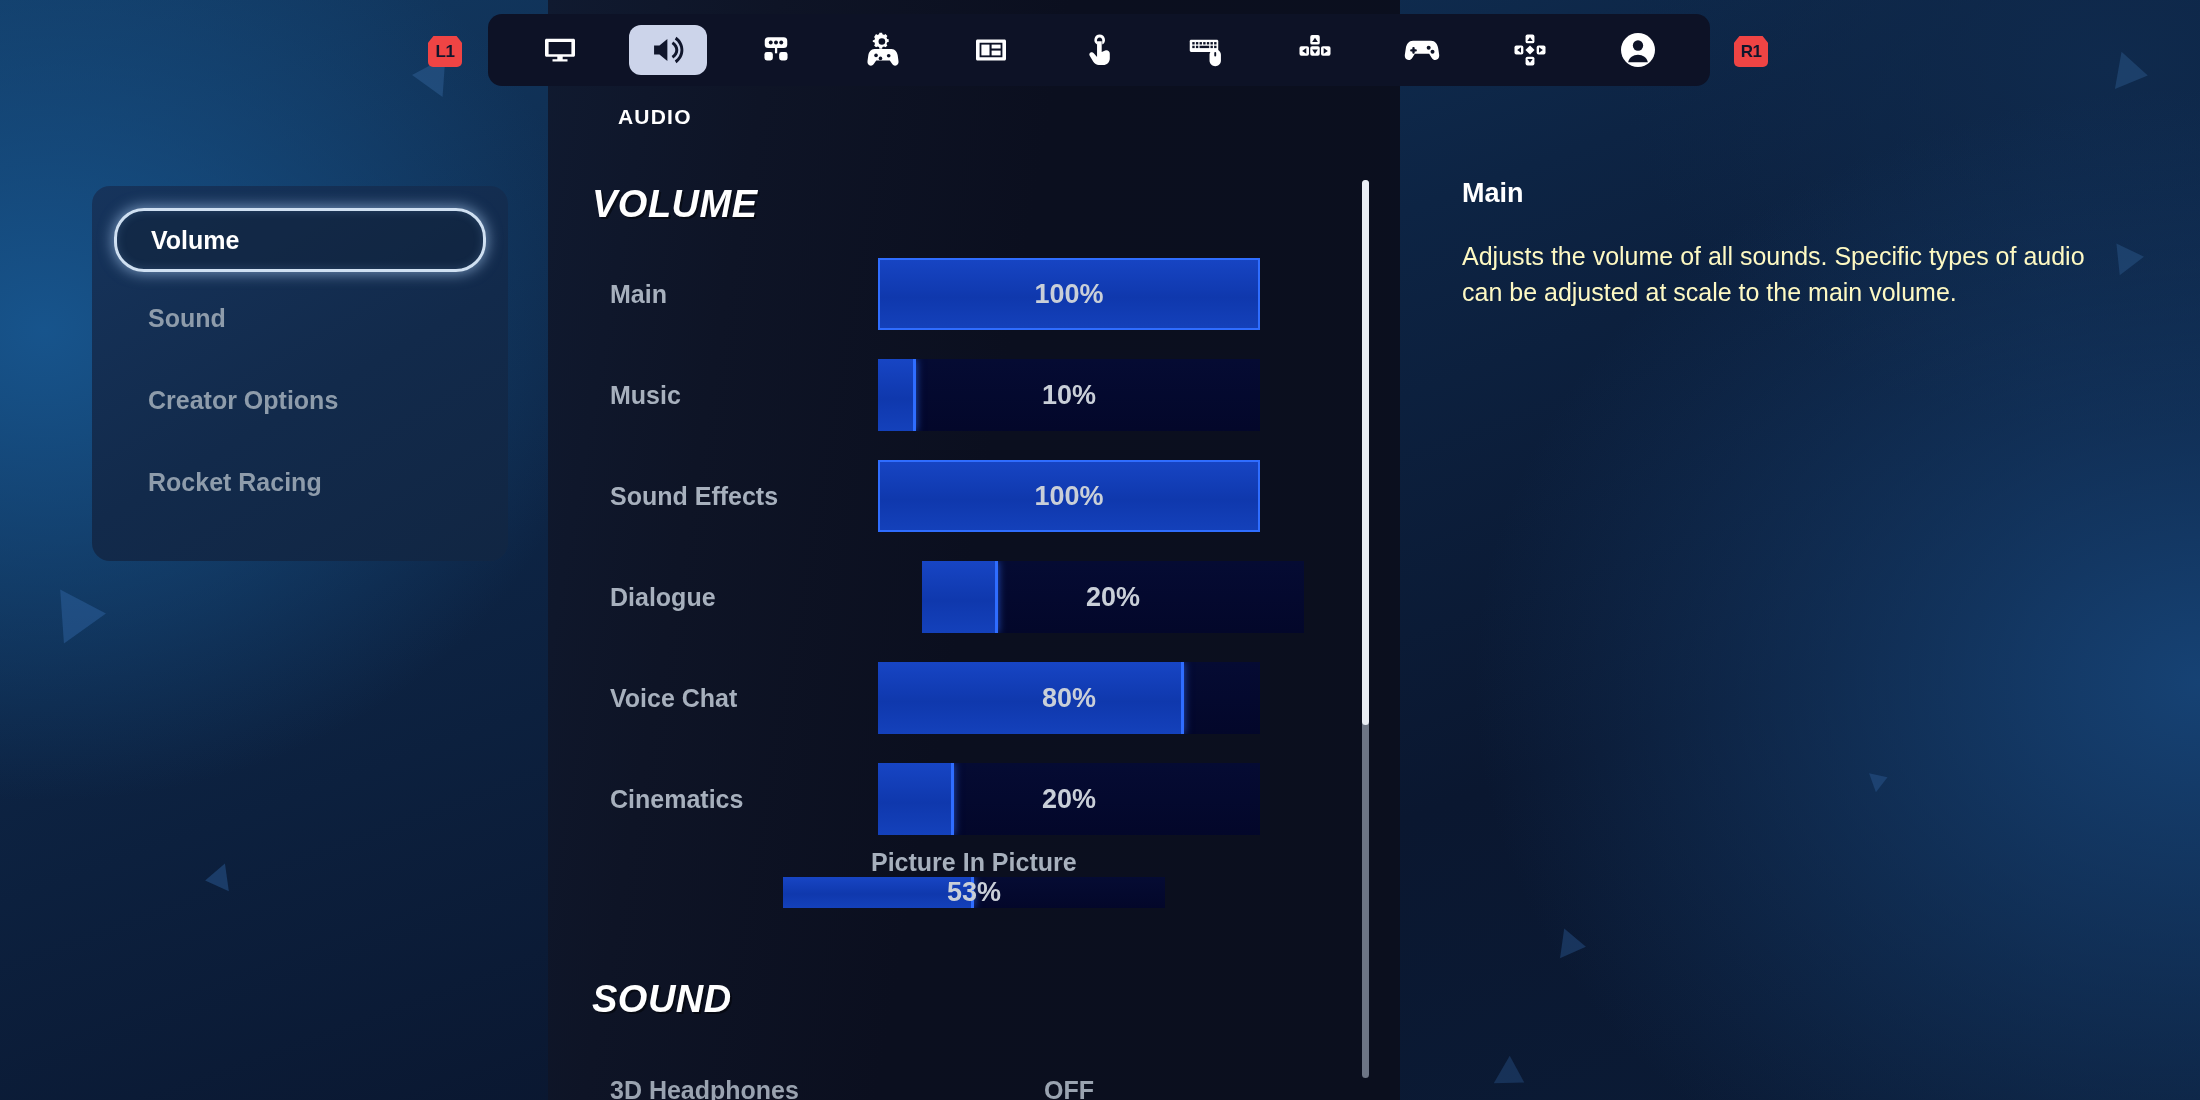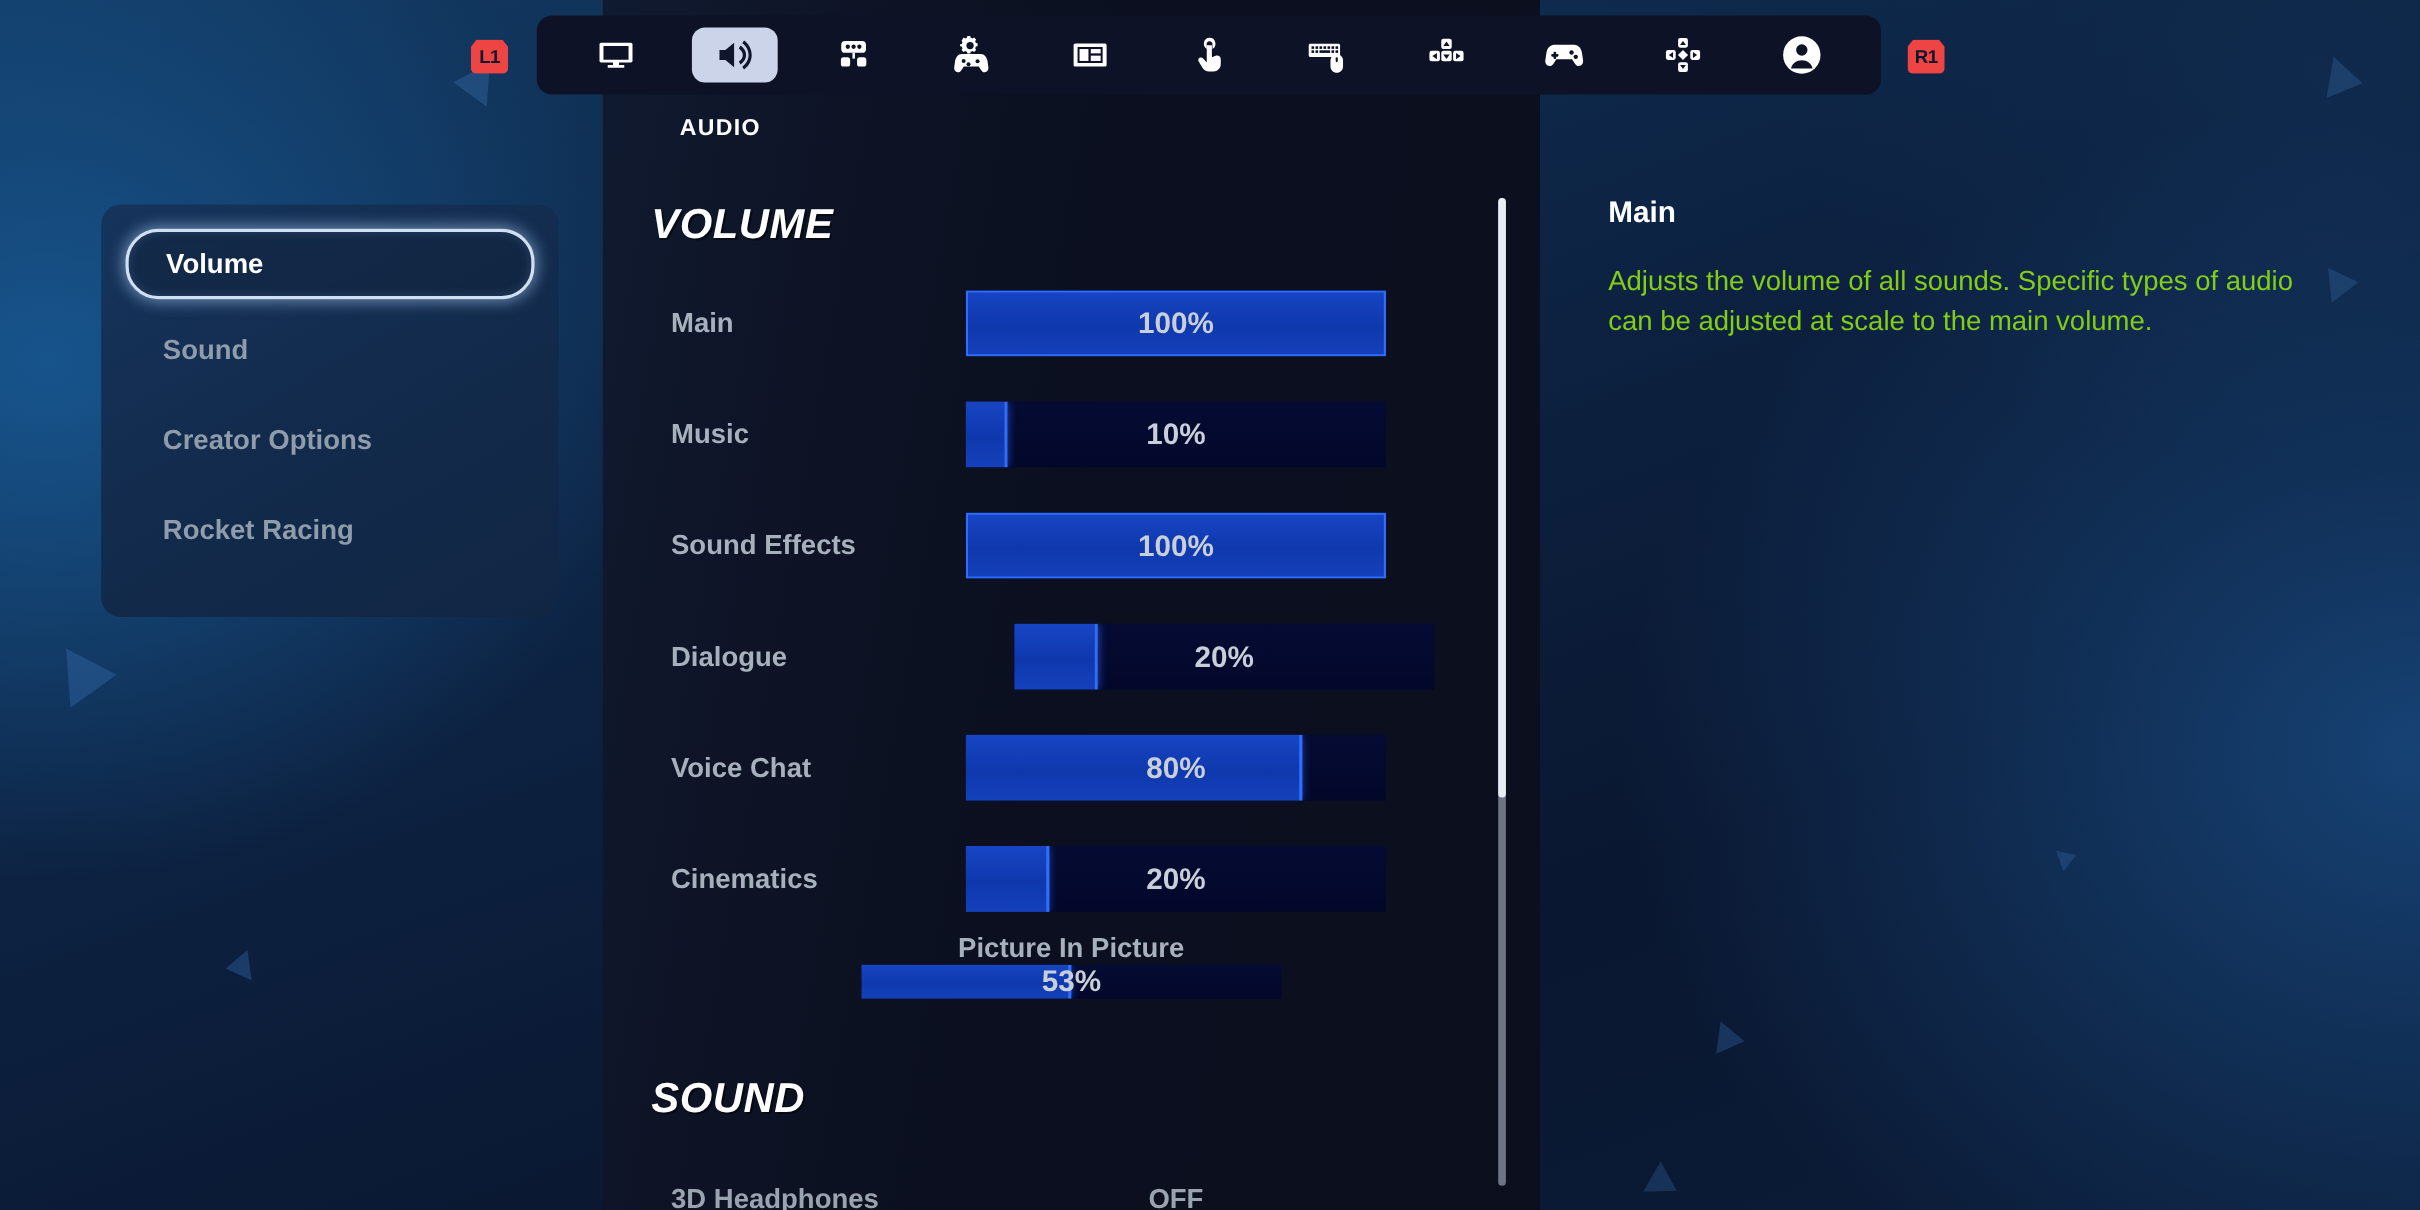--- a/index.html
+++ b/index.html
@@ -104,21 +104,21 @@
   .row {
     position:absolute; left:0; width:852px; height:60px;
     display:flex; align-items:center;
   }
   .row-label {
     width:330px; padding-left:62px;
     font-size:25px; font-weight:bold; color:#a7b0bd;
     white-space:nowrap;
   }
   .slider {
-    position:relative; width:382px; height:60px;
+    position:relative; width:382px; height:72px;
     background:linear-gradient(180deg,#050b33 0%,#03072a 100%);
     overflow:hidden;
   }
   .slider .fill {
     position:absolute; left:0; top:0; height:100%;
     background:linear-gradient(180deg,#1745c4 0%,#0f38ad 55%,#1441bb 100%);
     border-right:3px solid #2f6dff;
     box-shadow:0 0 8px rgba(50,110,255,.7);
   }
   .slider.full .fill {
@@ -150,21 +150,21 @@
     position:absolute; left:0; top:0;
     width:7px; height:545px;
     background:#e9edf4; border-radius:4px;
   }
 
   
   #desc { position:absolute; left:1462px; top:178px; width:660px; z-index:5; }
   #desc-title { font-size:27px; font-weight:bold; color:#ffffff; }
   #desc-body {
     margin-top:30px; font-size:25px; line-height:1.42;
-    color:#84cc16;
+    color:#fef9c3;
   }
 </style>
 </head>
 <body>
 
 <div id="bg">
   <div class="tri" style="left:412px;top:56px;border-left:32px solid #2f5f95;border-top:20px solid transparent;border-bottom:20px solid transparent;transform:rotate(184deg);"></div>
   <div class="tri" style="left:2118px;top:54px;border-left:30px solid #2a5588;border-top:19px solid transparent;border-bottom:19px solid transparent;transform:rotate(10deg);"></div>
   <div class="tri" style="left:2118px;top:242px;border-left:26px solid #2a5588;border-top:16px solid transparent;border-bottom:16px solid transparent;transform:rotate(-6deg);"></div>
   <div class="tri" style="left:62px;top:588px;border-left:44px solid #2d61a0;border-top:27px solid transparent;border-bottom:27px solid transparent;transform:rotate(-4deg);"></div>

